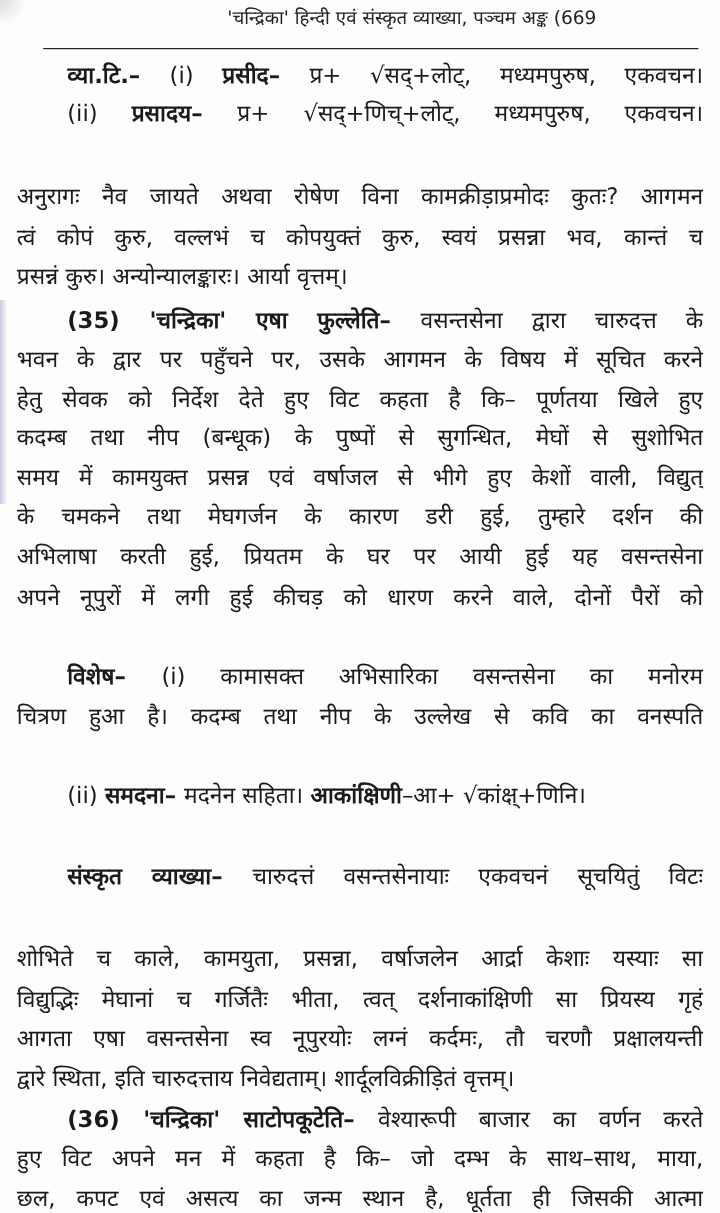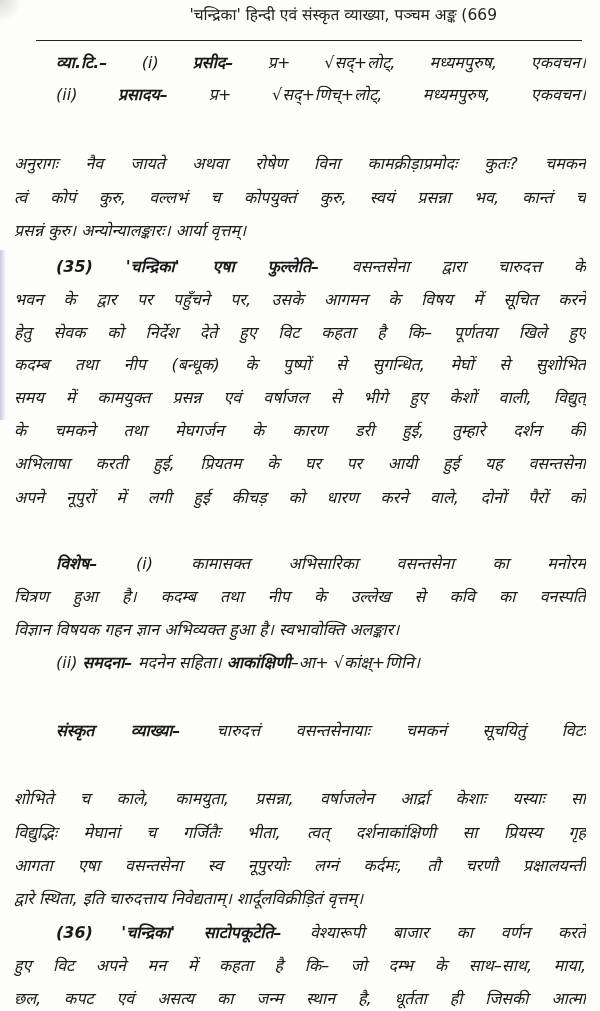--- a/index.html
+++ b/index.html
@@ -22,57 +22,55 @@
   .running-head {
     position: absolute; right: 8px; top: 3px;
     font-size: 15.5px; white-space: nowrap; color: #222;
   }
   .head-rule {
     position: absolute; left: 36px; top: 40px; width: 546px; height: 0;
     border-top: 1.6px solid #222;
   }
   .line {
     position: absolute; left: 14px; width: 572px;
-    font-size: 16px; line-height: 30px; height: 30px;
+    font-size: 19px; line-height: 30px; height: 30px;
     white-space: nowrap; text-align: justify; text-align-last: justify;
     overflow: hidden;
-    font-style: italic;
   }
   .line.indent { left: 56px; width: 530px; }
   .line.last { text-align-last: left; }
   .b { font-weight: bold; }
 </style>
 </head>
 <body>
 
 <div class="page">
   <div class="corner-shadow"></div>
   <div class="scan-edge"></div>
 
   <div class="running-head">'चन्द्रिका' हिन्दी एवं संस्कृत व्याख्या, पञ्चम अङ्क (669</div>
   <div class="head-rule"></div>
 
   <div class="line indent" style="top:48px"><span class="b">व्या.टि.– </span><span>(i) </span><span class="b">प्रसीद– </span><span>प्र+ √सद्+लोट्, मध्यमपुरुष, एकवचन।</span></div>
   <div class="line indent" style="top:80px"><span>(ii) </span><span class="b">प्रसादय– </span><span>प्र+ √सद्+णिच्+लोट्, मध्यमपुरुष, एकवचन।</span></div>
-  <div class="line" style="top:149px"><span>अनुरागः नैव जायते अथवा रोषेण विना कामक्रीड़ाप्रमोदः कुतः? चमकन</span></div>
+  <div class="line" style="top:149px"><span>अनुरागः नैव जायते अथवा रोषेण विना कामक्रीड़ाप्रमोदः कुतः? आगमन</span></div>
   <div class="line" style="top:183px"><span>त्वं कोपं कुरु, वल्लभं च कोपयुक्तं कुरु, स्वयं प्रसन्ना भव, कान्तं च</span></div>
   <div class="line last" style="top:216px"><span>प्रसन्नं कुरु। अन्योन्यालङ्कारः। आर्या वृत्तम्।</span></div>
   <div class="line indent" style="top:252px"><span class="b">(35) 'चन्द्रिका' एषा फुल्लेति– </span><span>वसन्तसेना द्वारा चारुदत्त के</span></div>
   <div class="line" style="top:285px"><span>भवन के द्वार पर पहुँचने पर, उसके आगमन के विषय में सूचित करने</span></div>
   <div class="line" style="top:350px"><span>कदम्ब तथा नीप (बन्धूक) के पुष्पों से सुगन्धित, मेघों से सुशोभित</span></div>
   <div class="line" style="top:318px"><span>हेतु सेवक को निर्देश देते हुए विट कहता है कि– पूर्णतया खिले हुए</span></div>
   <div class="line" style="top:383px"><span>समय में कामयुक्त प्रसन्न एवं वर्षाजल से भीगे हुए केशों वाली, विद्युत्</span></div>
   <div class="line" style="top:416px"><span>के चमकने तथा मेघगर्जन के कारण डरी हुई, तुम्हारे दर्शन की</span></div>
   <div class="line" style="top:449px"><span>अभिलाषा करती हुई, प्रियतम के घर पर आयी हुई यह वसन्तसेना</span></div>
   <div class="line" style="top:483px"><span>अपने नूपुरों में लगी हुई कीचड़ को धारण करने वाले, दोनों पैरों को</span></div>
   <div class="line indent" style="top:549px"><span class="b">विशेष– </span><span>(i) कामासक्त अभिसारिका वसन्तसेना का मनोरम</span></div>
   <div class="line" style="top:582px"><span>चित्रण हुआ है। कदम्ब तथा नीप के उल्लेख से कवि का वनस्पति</span></div>
-  <div class="line last" style="top:615px"><span>विज्ञान विषयक गहन ज्ञान अभिव्यक्त हुआ है। स्वभावोक्ति अलङ्कार।</span></div>
   <div class="line indent last" style="top:648px"><span>(ii) </span><span class="b">समदना– </span><span>मदनेन सहिता। </span><span class="b">आकांक्षिणी</span><span>–आ+ √कांक्ष्+णिनि।</span></div>
-  <div class="line indent" style="top:716px"><span class="b">संस्कृत व्याख्या– </span><span>चारुदत्तं वसन्तसेनायाः चमकनं सूचयितुं विटः</span></div>
+  <div class="line indent" style="top:716px"><span class="b">संस्कृत व्याख्या– </span><span>चारुदत्तं वसन्तसेनायाः एकवचनं सूचयितुं विटः</span></div>
   <div class="line" style="top:784px"><span>शोभिते च काले, कामयुता, प्रसन्ना, वर्षाजलेन आर्द्रा केशाः यस्याः सा</span></div>
   <div class="line" style="top:818px"><span>विद्युद्भिः मेघानां च गर्जितैः भीता, त्वत् दर्शनाकांक्षिणी सा प्रियस्य गृहं</span></div>
   <div class="line" style="top:851px"><span>आगता एषा वसन्तसेना स्व नूपुरयोः लग्नं कर्दमः, तौ चरणौ प्रक्षालयन्ती</span></div>
   <div class="line last" style="top:884px"><span>द्वारे स्थिता, इति चारुदत्ताय निवेद्यताम्। शार्दूलविक्रीड़ितं वृत्तम्।</span></div>
   <div class="line indent" style="top:918px"><span class="b">(36) 'चन्द्रिका' साटोपकूटेति– </span><span>वेश्यारूपी बाजार का वर्णन करते</span></div>
   <div class="line" style="top:951px"><span>हुए विट अपने मन में कहता है कि– जो दम्भ के साथ–साथ, माया,</span></div>
   <div class="line" style="top:984px"><span>छल, कपट एवं असत्य का जन्म स्थान है, धूर्तता ही जिसकी आत्मा</span></div>
 </div>
 
 </body></html>

